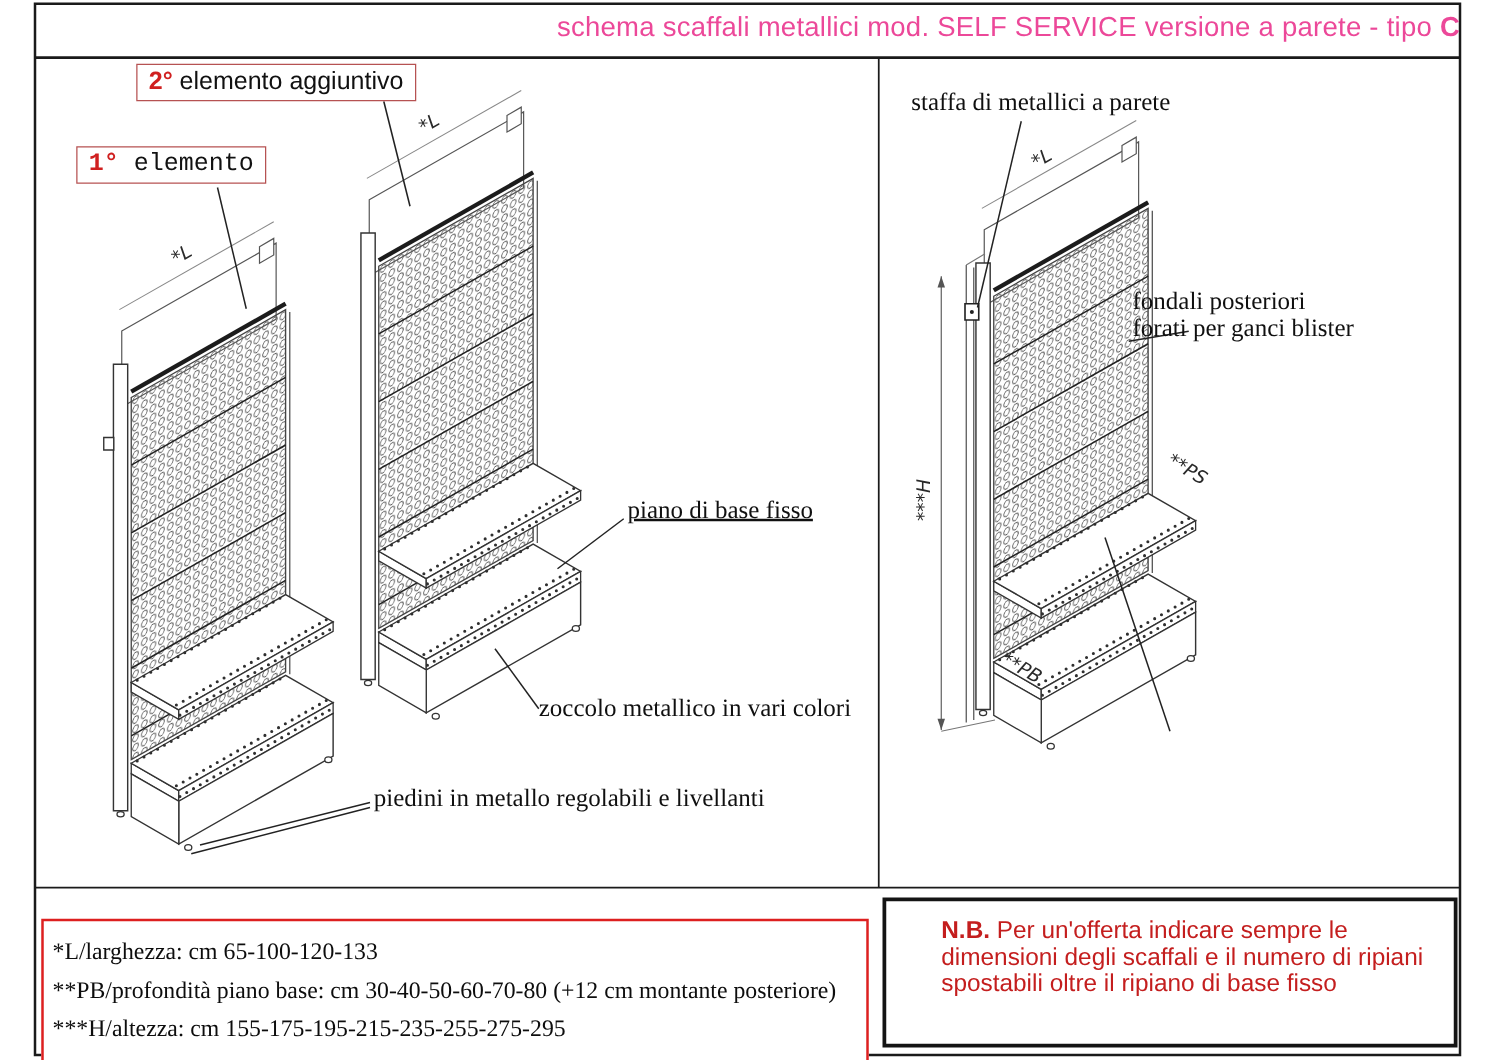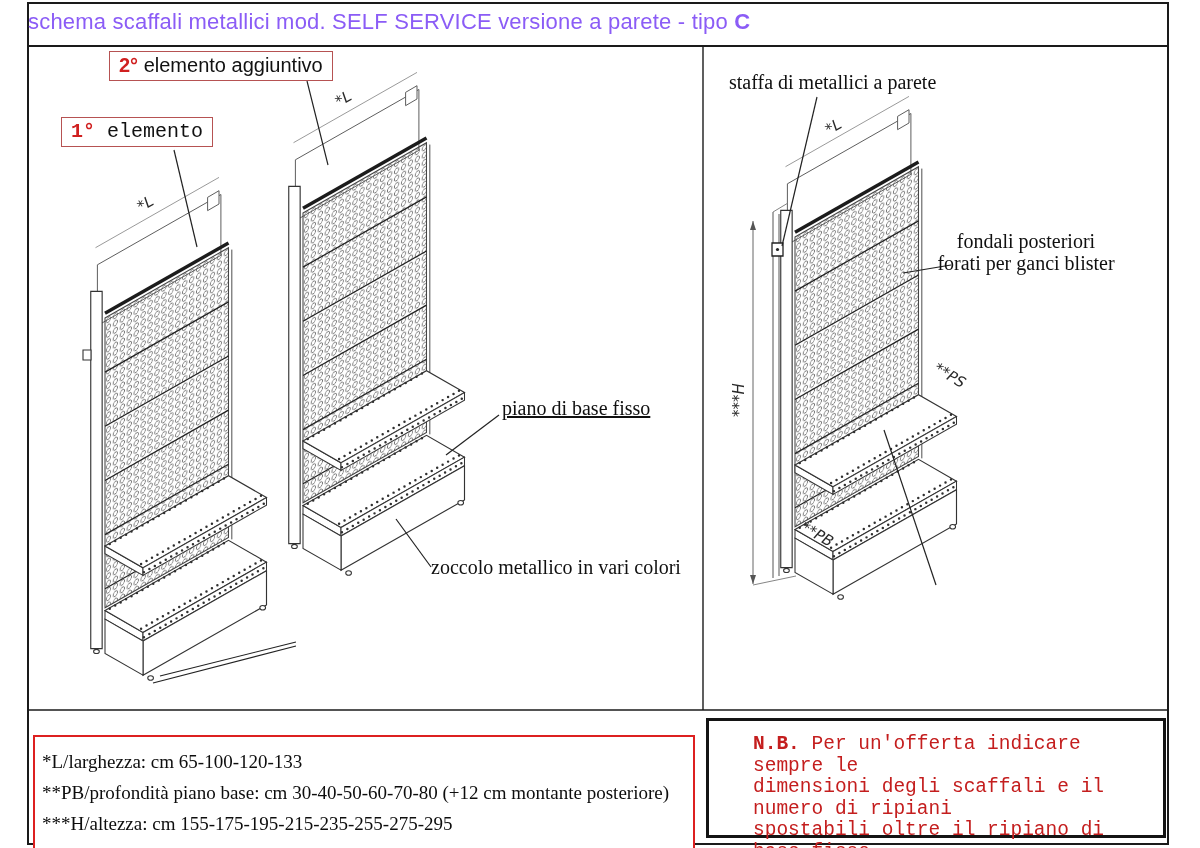--- a/index.html
+++ b/index.html
@@ -1,40 +1,40 @@
 <!DOCTYPE html>
 <html><head>
 <meta charset="utf-8">
 <style>
   html,body{margin:0;padding:0;background:#ffffff;}
   .page{position:relative;width:1200px;height:848px;background:#fff;overflow:hidden;
         font-family:"Liberation Sans",sans-serif;}
   svg.art{position:absolute;left:0;top:0;width:1200px;height:848px;}
 
-  .title-bar{position:absolute;left:28px;top:9px;width:1140px;text-align:left;
-             font-size:22px;color:#8b5cf6;letter-spacing:.2px;}
+  .title-bar{position:absolute;left:28px;top:9px;width:1140px;text-align:right;
+             font-size:22px;color:#ec4899;letter-spacing:.2px;}
   .title-bar b{font-weight:700;}
 
   .el-box{position:absolute;background:#fff;border:1.6px solid #b65252;
           padding:2px 9px 3px 9px;font-size:20px;color:#111;white-space:nowrap;}
   .el-box .red{color:#d02020;font-weight:700;}
 
   .slabel{position:absolute;font-family:"Liberation Serif",serif;font-size:20px;
           color:#101010;white-space:nowrap;}
-  .fondali{text-align:center;line-height:22px;white-space:nowrap;}
+  .fondali{text-align:left;line-height:22px;white-space:nowrap;}
   .nlabel{position:absolute;font-family:"Liberation Sans",sans-serif;font-size:20.5px;
           color:#1a1a1a;white-space:nowrap;letter-spacing:.2px;}
 
   .spec-box{position:absolute;left:33px;top:716px;width:662px;height:122px;
             border:2.5px solid #dd2020;background:#fff;box-sizing:border-box;
             font-family:"Liberation Serif",serif;font-size:19px;color:#0d0d0d;
             padding:9px 0 0 7px;line-height:31px;white-space:nowrap;margin-top:19px;}
   .nb-box{position:absolute;left:706px;top:718px;width:460px;height:120px;
           border:3px solid #141414;background:#fff;box-sizing:border-box;
-          font-family:Liberation Mono, monospace;font-size:19.5px;color:#c41e1e;
+          font-family:Liberation Sans, sans-serif;font-size:19.5px;color:#c41e1e;
           padding:13px 10px 0 44px;line-height:21.5px;}
   .nb-box b{font-weight:700;}
 
   .dim-text{font-family:"DejaVu Sans",sans-serif;font-style:italic;font-size:15px;fill:#2a2a2a;}
   .dots{stroke:#2f2f2f;stroke-width:2.6;stroke-dasharray:0 6.6;stroke-linecap:round;fill:none;}
   .ln{stroke:#222;stroke-width:1.2;fill:none;}
 </style>
 </head>
 <body>
 
@@ -121,20 +121,21 @@
     <text class="dim-text" transform="translate(800,530) rotate(30)">**PB</text>
   </svg>
 
   <div class="title-bar"><span>schema scaffali metallici mod. SELF SERVICE versione a parete - tipo </span><b>C</b></div>
 
   <div class="el-box" style="left:109px;top:51px;"><span class="red">2°</span><span> elemento aggiuntivo</span></div>
   <div class="el-box" style="left:61px;top:117px;font-family:Liberation Mono, monospace;"><span class="red">1°</span><span> elemento</span></div>
 
   <div class="slabel" style="left:502px;top:397px;text-decoration:underline;">piano di base fisso</div>
   <div class="slabel" style="left:431px;top:556px;">zoccolo metallico in vari colori</div>
+  <div class="slabel" style="left:299px;top:628px;">piedini in metallo regolabili e livellanti</div>
   <div class="slabel" style="left:729px;top:71px;">staffa di metallici a parete</div>
   <div class="slabel fondali" style="left:906px;top:230px;width:240px;">
     <div>fondali posteriori</div>
     <div>forati per ganci blister</div>
   </div>
 
   <div class="spec-box">
     <div>*L/larghezza: cm 65-100-120-133</div>
     <div>**PB/profondità piano base: cm 30-40-50-60-70-80 (+12 cm montante posteriore)</div>
     <div>***H/altezza: cm 155-175-195-215-235-255-275-295</div>

